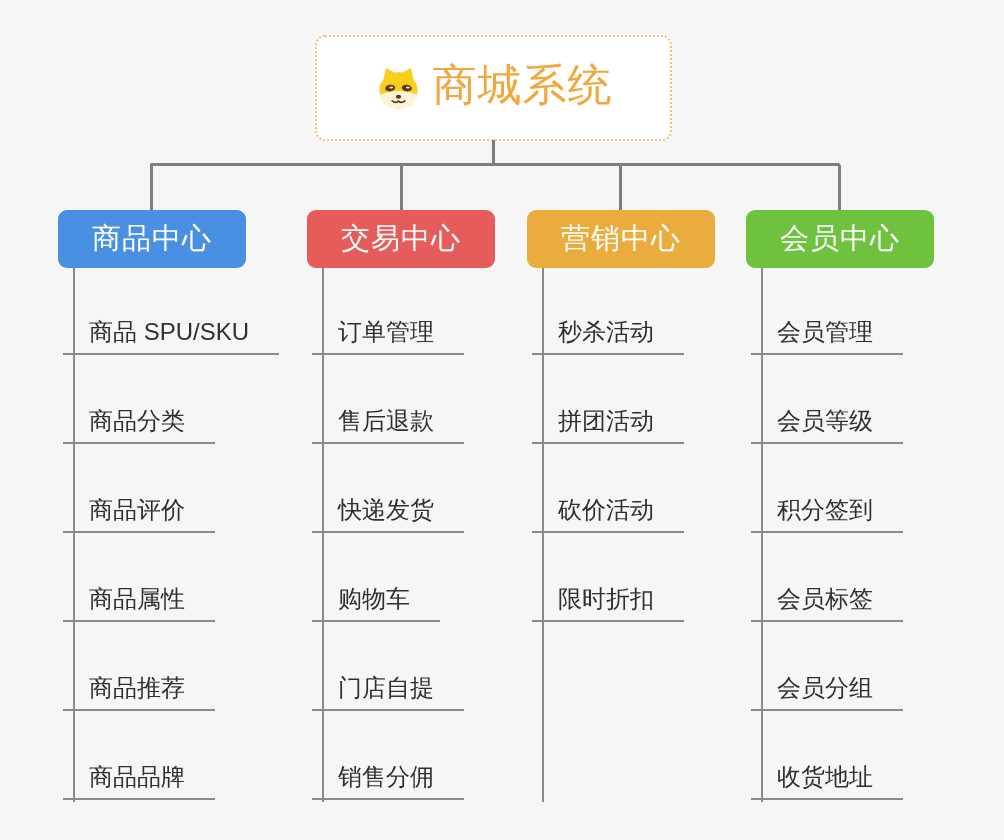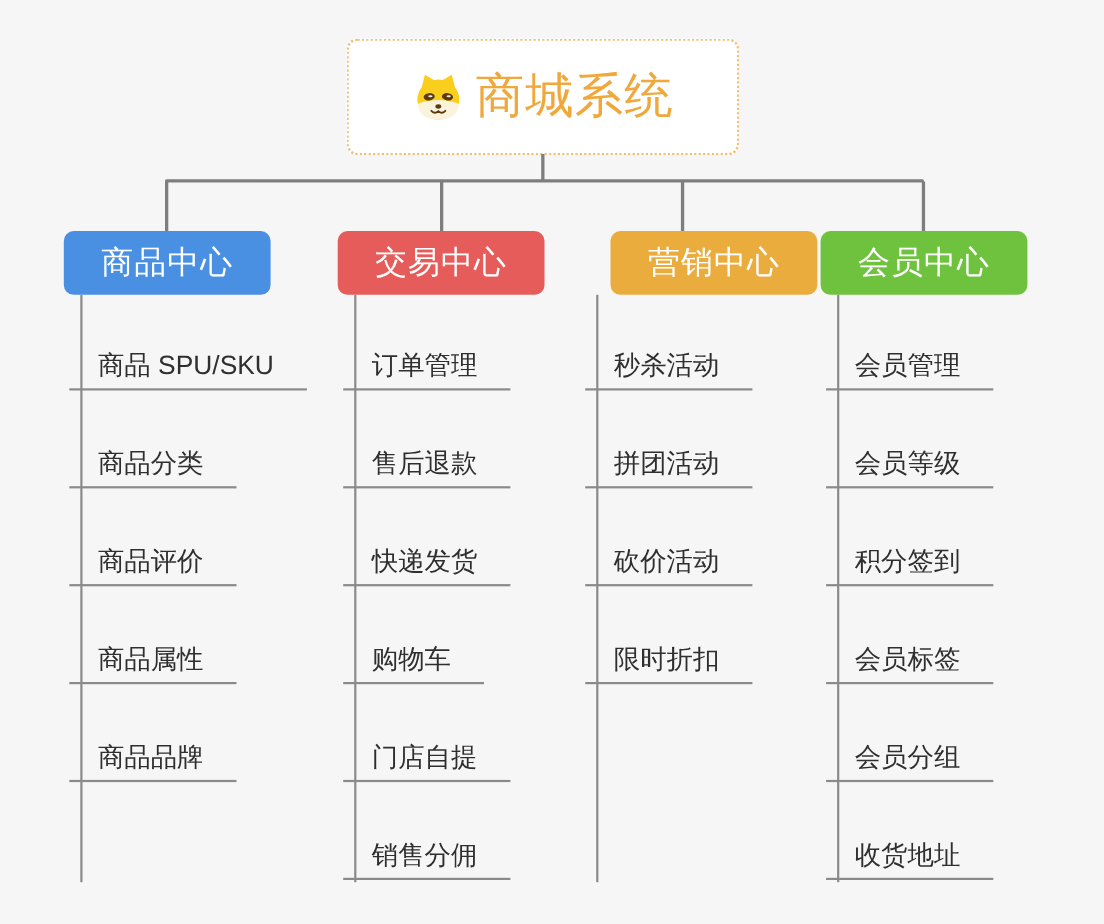--- a/index.html
+++ b/index.html
@@ -9,21 +9,21 @@
     font-family:"Liberation Sans","DejaVu Sans",sans-serif;
     overflow:hidden;
   }
   .canvas{position:relative;width:1004px;height:840px;}
 
   
   .root-node{
     position:absolute;left:315px;top:35px;width:357px;height:106px;
     background:#ffffff;border:2px dotted #f3be70;border-radius:10px;
     box-sizing:border-box;
-    display:flex;align-items:center;justify-content:center;gap:11px;
+    display:flex;align-items:center;justify-content:center;gap:11px;font-family:Liberation Mono, monospace;
   }
   .root-title{
     font-size:44px;font-weight:500;letter-spacing:1px;
     line-height:1;
   }
   .dog{display:flex;align-items:center;}
 
   
   .conn{position:absolute;background:#7e7e7e;}
   .conn-root-stub{left:492px;top:140px;width:3px;height:25px;}
@@ -94,39 +94,40 @@
   <div class="conn conn-stub s3"></div>
 
   <div class="branch b0">
     <div class="branch-header" style="background: rgb(74, 144, 226);">商品中心</div>
     <div class="vline"></div>
     <div class="items">
       <div class="item">商品 SPU/SKU</div>
       <div class="item">商品分类</div>
       <div class="item">商品评价</div>
       <div class="item">商品属性</div>
+      <div class="item">商品推荐</div>
       <div class="item">商品品牌</div>
     </div>
   </div>
 
   <div class="branch b1">
     <div class="branch-header" style="background: rgb(229, 92, 90);">交易中心</div>
     <div class="vline"></div>
     <div class="items">
       <div class="item">订单管理</div>
       <div class="item">售后退款</div>
       <div class="item">快递发货</div>
       <div class="item">购物车</div>
       <div class="item">门店自提</div>
       <div class="item">销售分佣</div>
     </div>
   </div>
 
   <div class="branch b2">
-    <div class="branch-header" style="background: rgb(235, 172, 62); margin-left: 28px;">营销中心</div>
+    <div class="branch-header" style="background: rgb(235, 172, 62);">营销中心</div>
     <div class="vline"></div>
     <div class="items">
       <div class="item">秒杀活动</div>
       <div class="item">拼团活动</div>
       <div class="item">砍价活动</div>
       <div class="item">限时折扣</div>
     </div>
   </div>
 
   <div class="branch b3">

